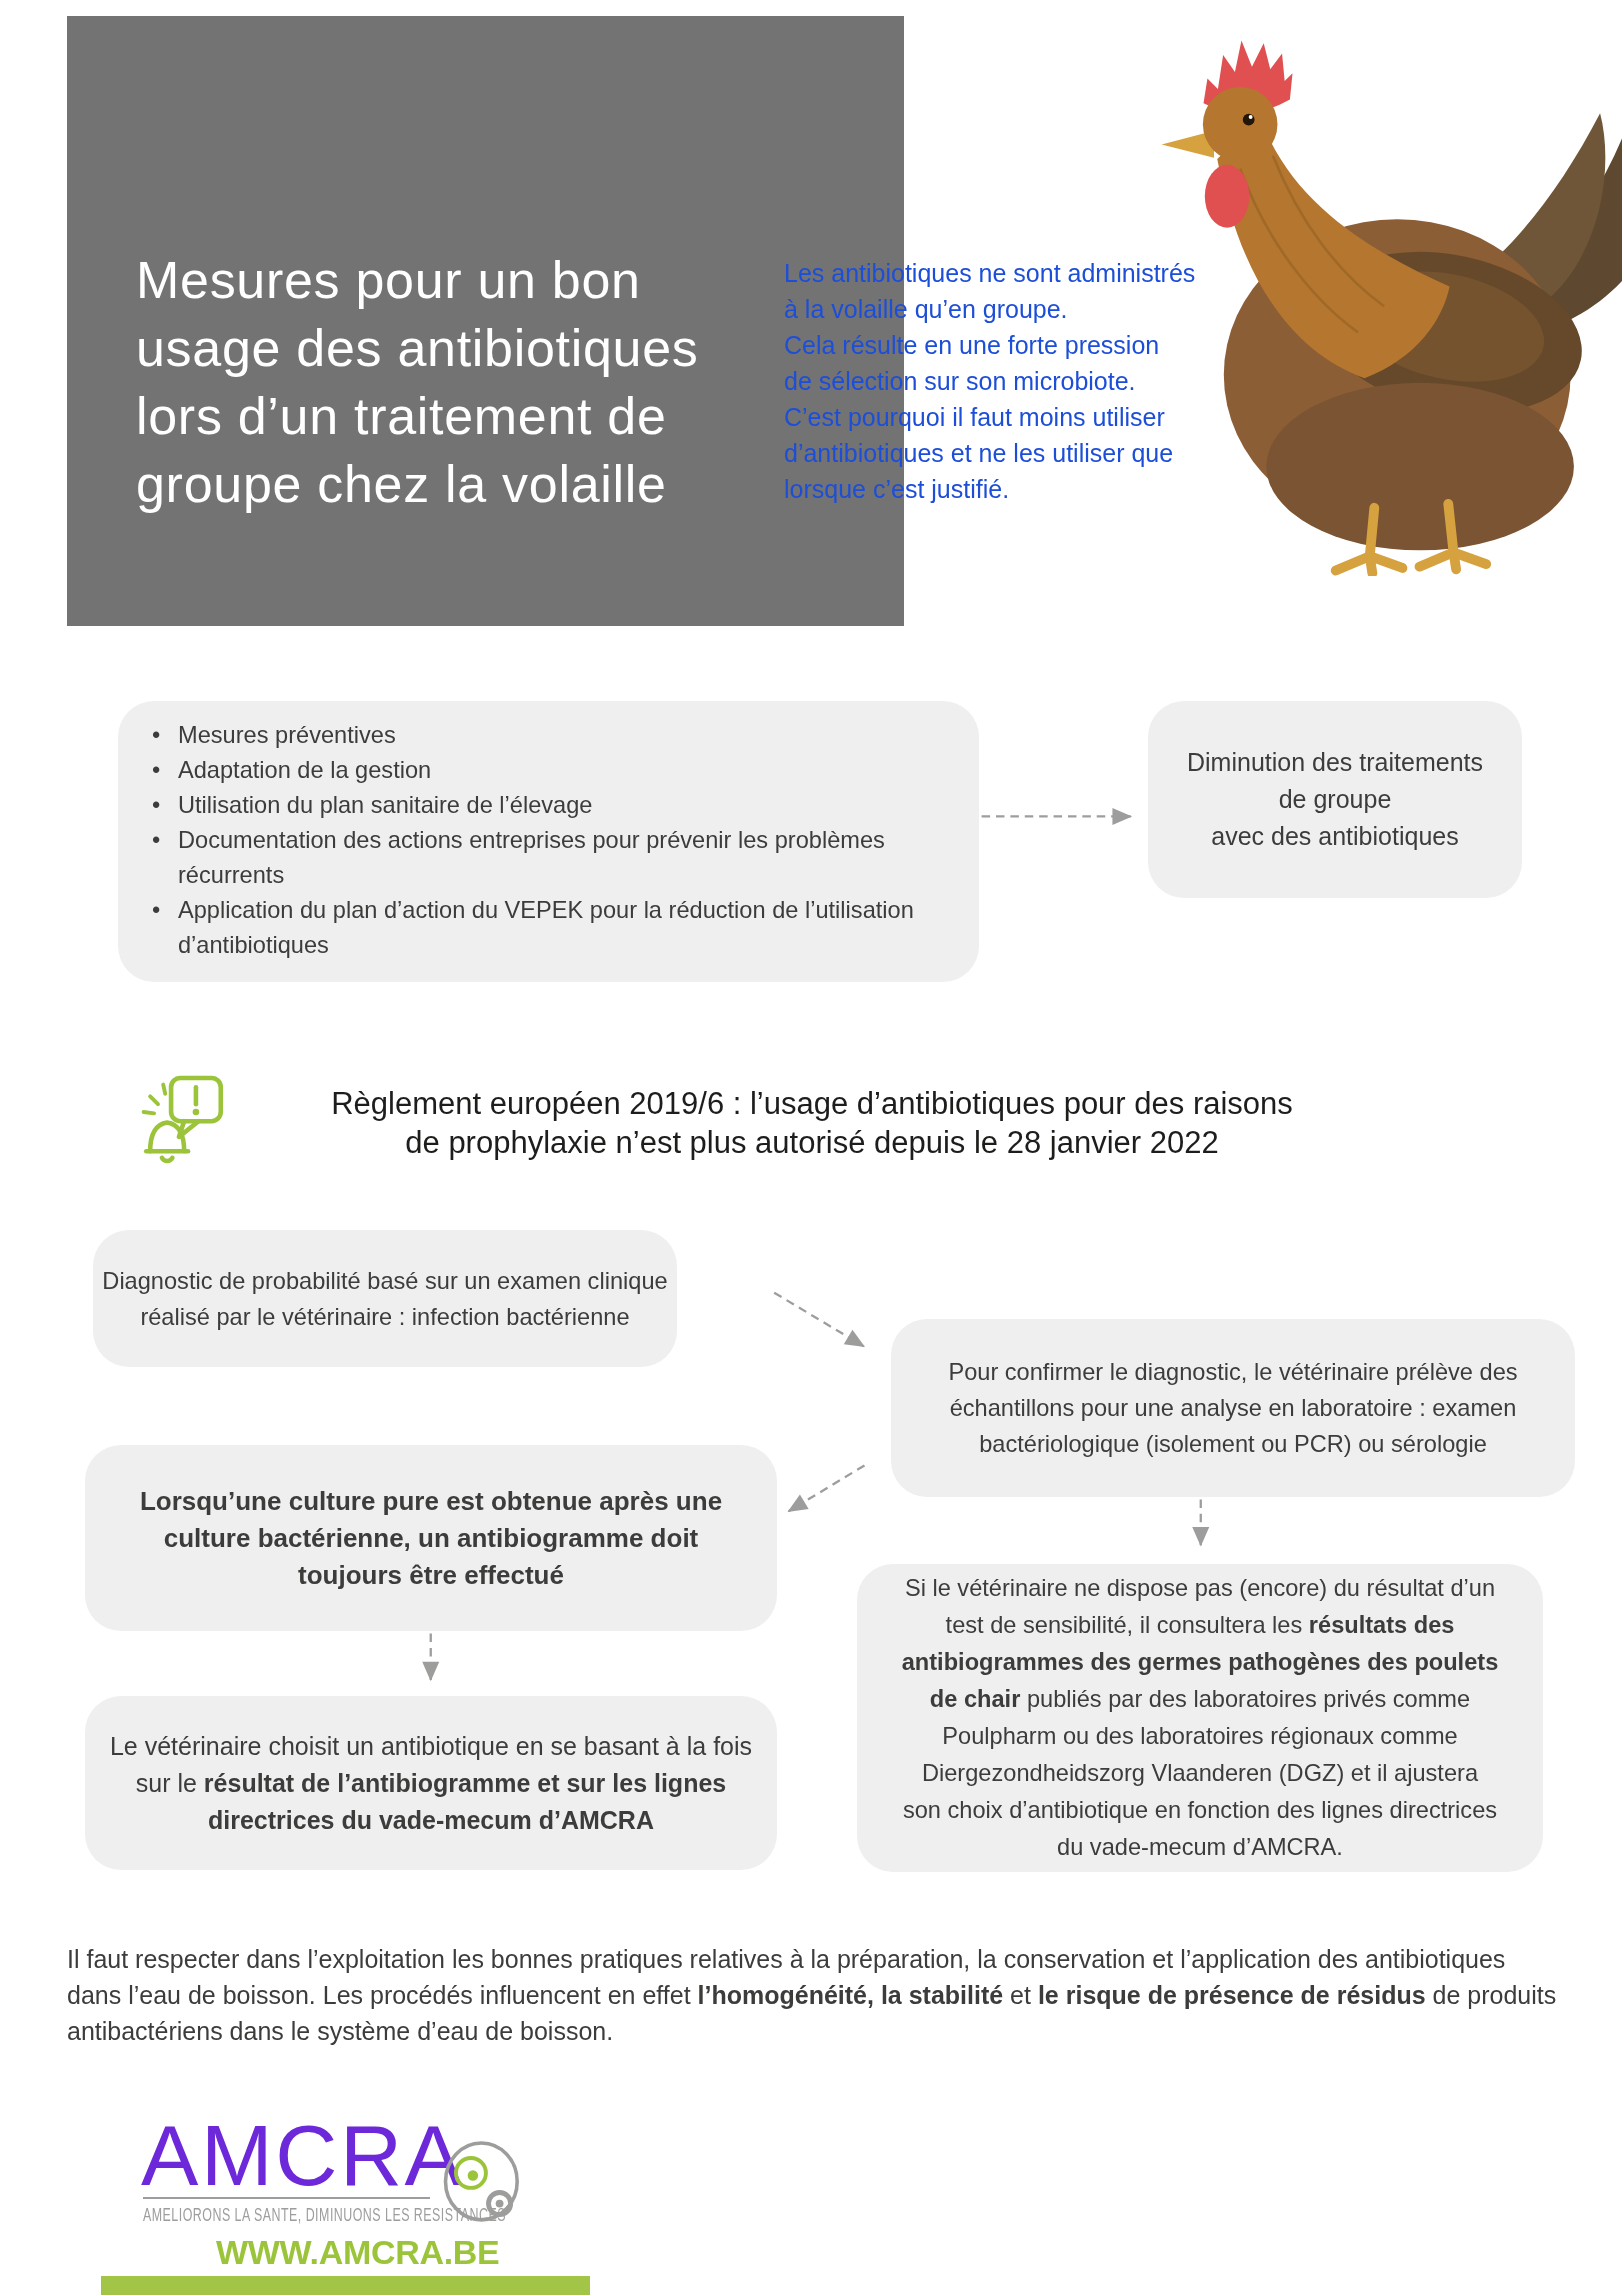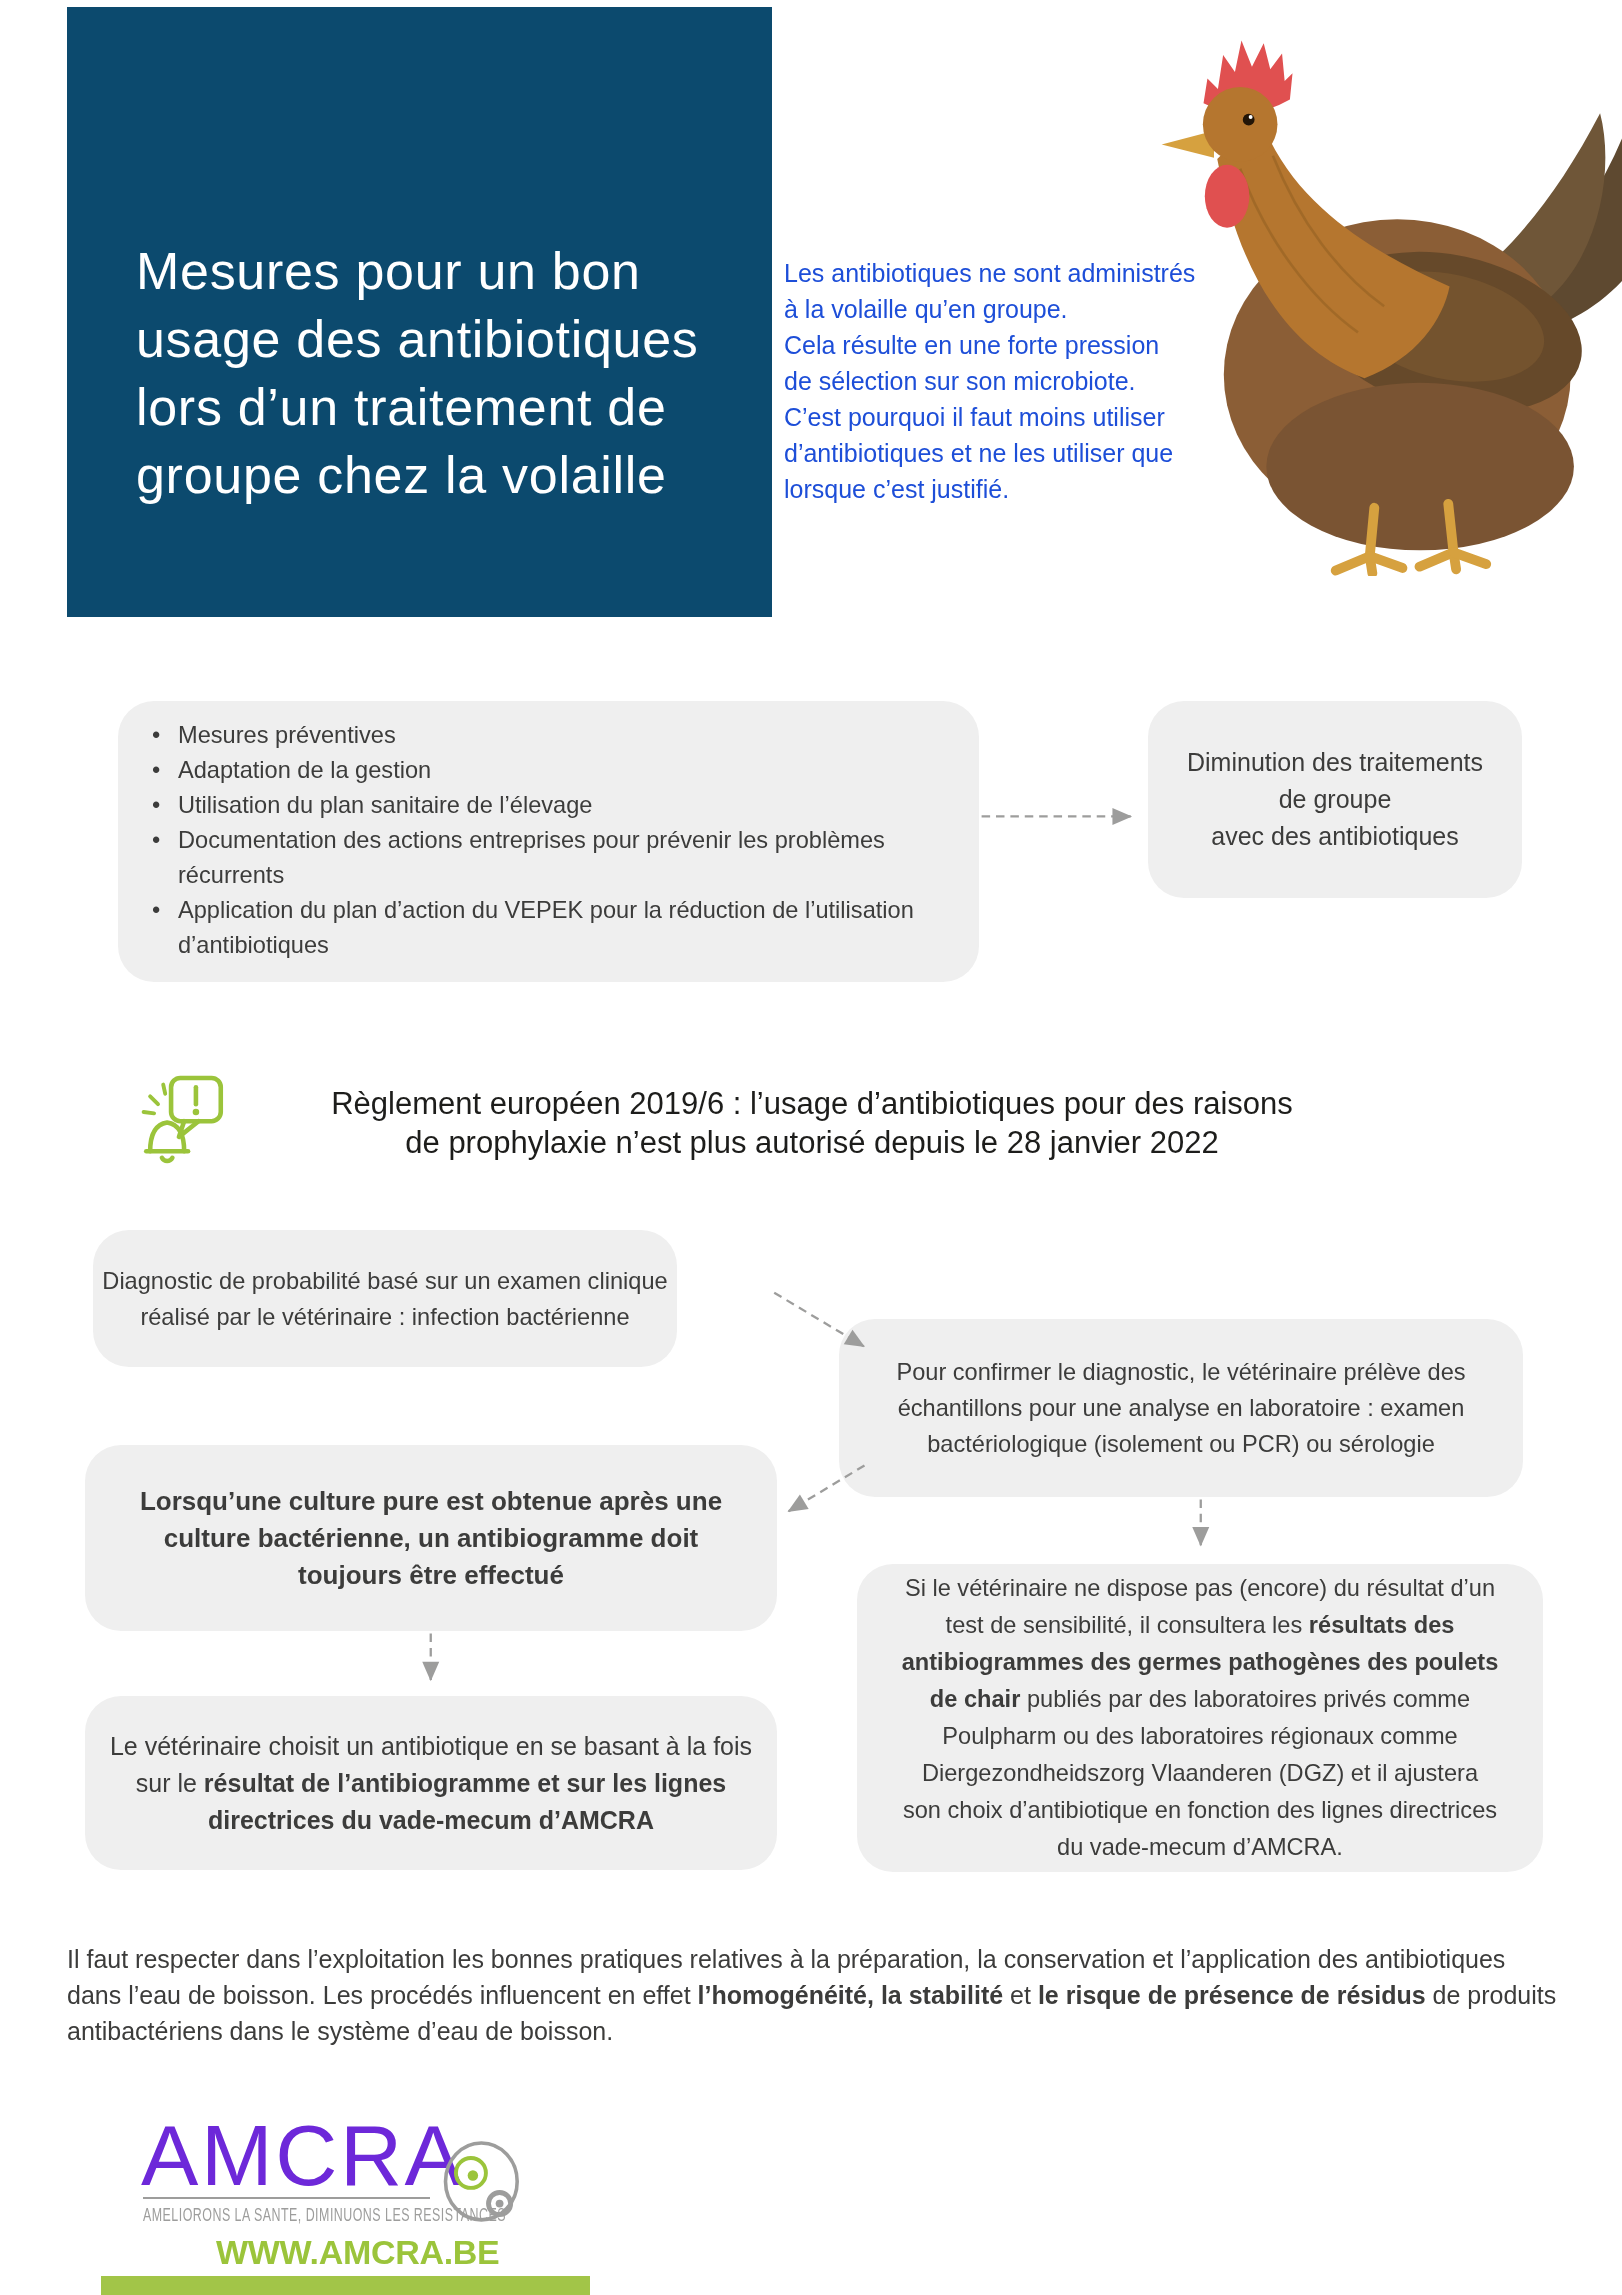--- a/index.html
+++ b/index.html
@@ -1,21 +1,21 @@
 <!DOCTYPE html>
 <html style="font-size:10.5px"><head>
 <meta charset="utf-8">
 <style>
   html,body{margin:0;padding:0;background:#fff;}
   .page{
     position:relative;width:1623px;height:2295px;overflow:hidden;background:#ffffff;
     font-family:"Liberation Sans", sans-serif;color:#3C3C3B;
   }
   
-  .green-hero{position:absolute;left:67px;top:7px;width:705px;height:610px;background:#0c4a6e;}
+  .green-hero{position:absolute;left:67px;top:16px;width:837px;height:610px;background:#737373;}
   .hero-title{
     position:absolute;left:69px;top:230px;width:622px;
     font-size:52px;line-height:68px;font-weight:100;color:#ffffff;
     white-space:pre-line;letter-spacing:0.7px;
   }
   .intro-text{
     position:absolute;left:784px;top:255px;width:432px;
     font-size:25px;line-height:36px;font-weight:300;color:#1d4ed8;white-space:pre-line;
   }
   .hen{position:absolute;left:1142px;top:5.2px;width:481px;height:571px;}
@@ -32,21 +32,21 @@
   .alert-icon{position:absolute;left:141px;top:1074px;width:85px;height:95px;}
   .regulation-heading{
     position:absolute;left:249px;top:1084px;width:1126px;text-align:center;
     font-size:31px;line-height:39px;font-weight:400;color:#1D1D1B;white-space:pre-line;
   }
   
   .flow-box{display:flex;align-items:center;justify-content:center;text-align:center;
     font-size:23.6px;line-height:36px;font-weight:300;box-sizing:border-box;}
   .flow-box .inner{white-space:pre-line;}
   .box-a{left:93px;top:1230px;width:584px;height:137px;}
-  .box-b{left:839px;top:1319px;width:684px;height:178px;}
+  .box-b{left:891px;top:1319px;width:684px;height:178px;}
   .box-c{left:85px;top:1445px;width:692px;height:186px;font-weight:700;font-size:26px;line-height:37px;}
   .box-d{left:857px;top:1564px;width:686px;height:308px;padding:0 44px;font-size:23.6px;line-height:37px;}
   .box-e{left:85px;top:1696px;width:692px;height:174px;padding:0 18.3px;font-size:25px;line-height:37px;}
   .b{font-weight:700;}
   .arrows{position:absolute;left:0;top:0;width:1623px;height:2295px;pointer-events:none;}
   
   .bottom-paragraph{
     position:absolute;left:67px;top:1941px;width:1495px;
     font-size:25px;line-height:36px;font-weight:300;color:#3C3C3B;
   }

